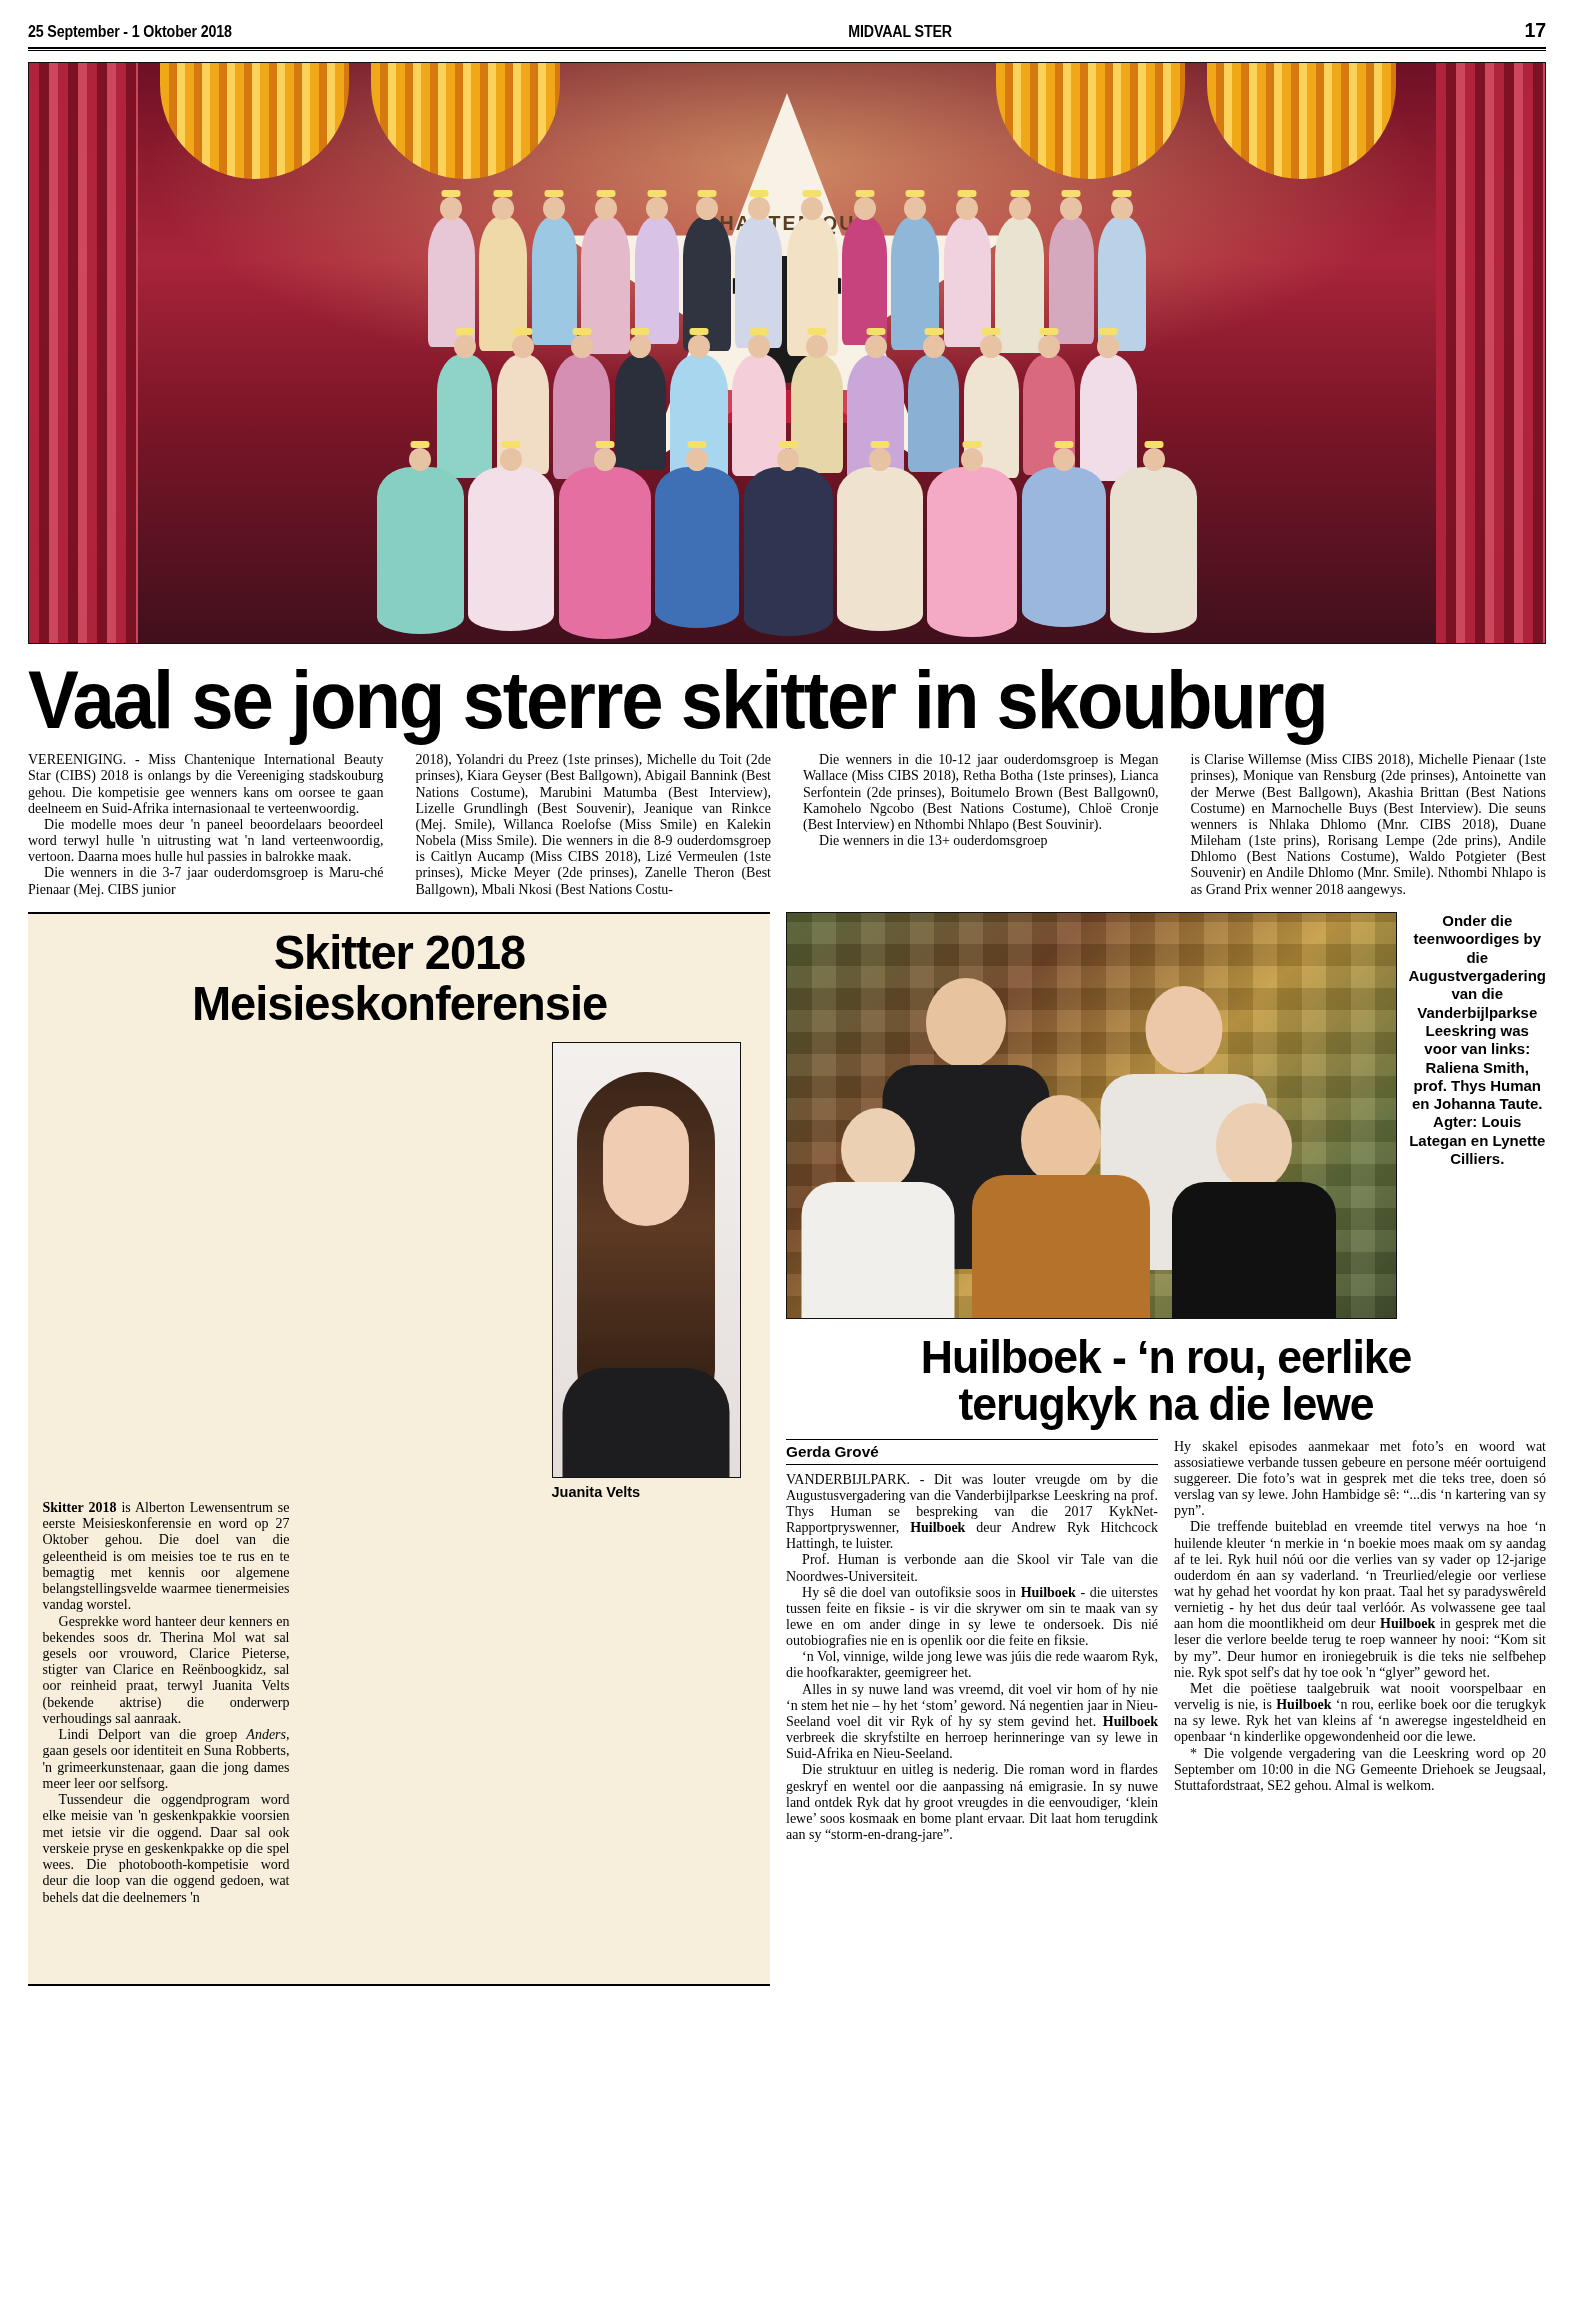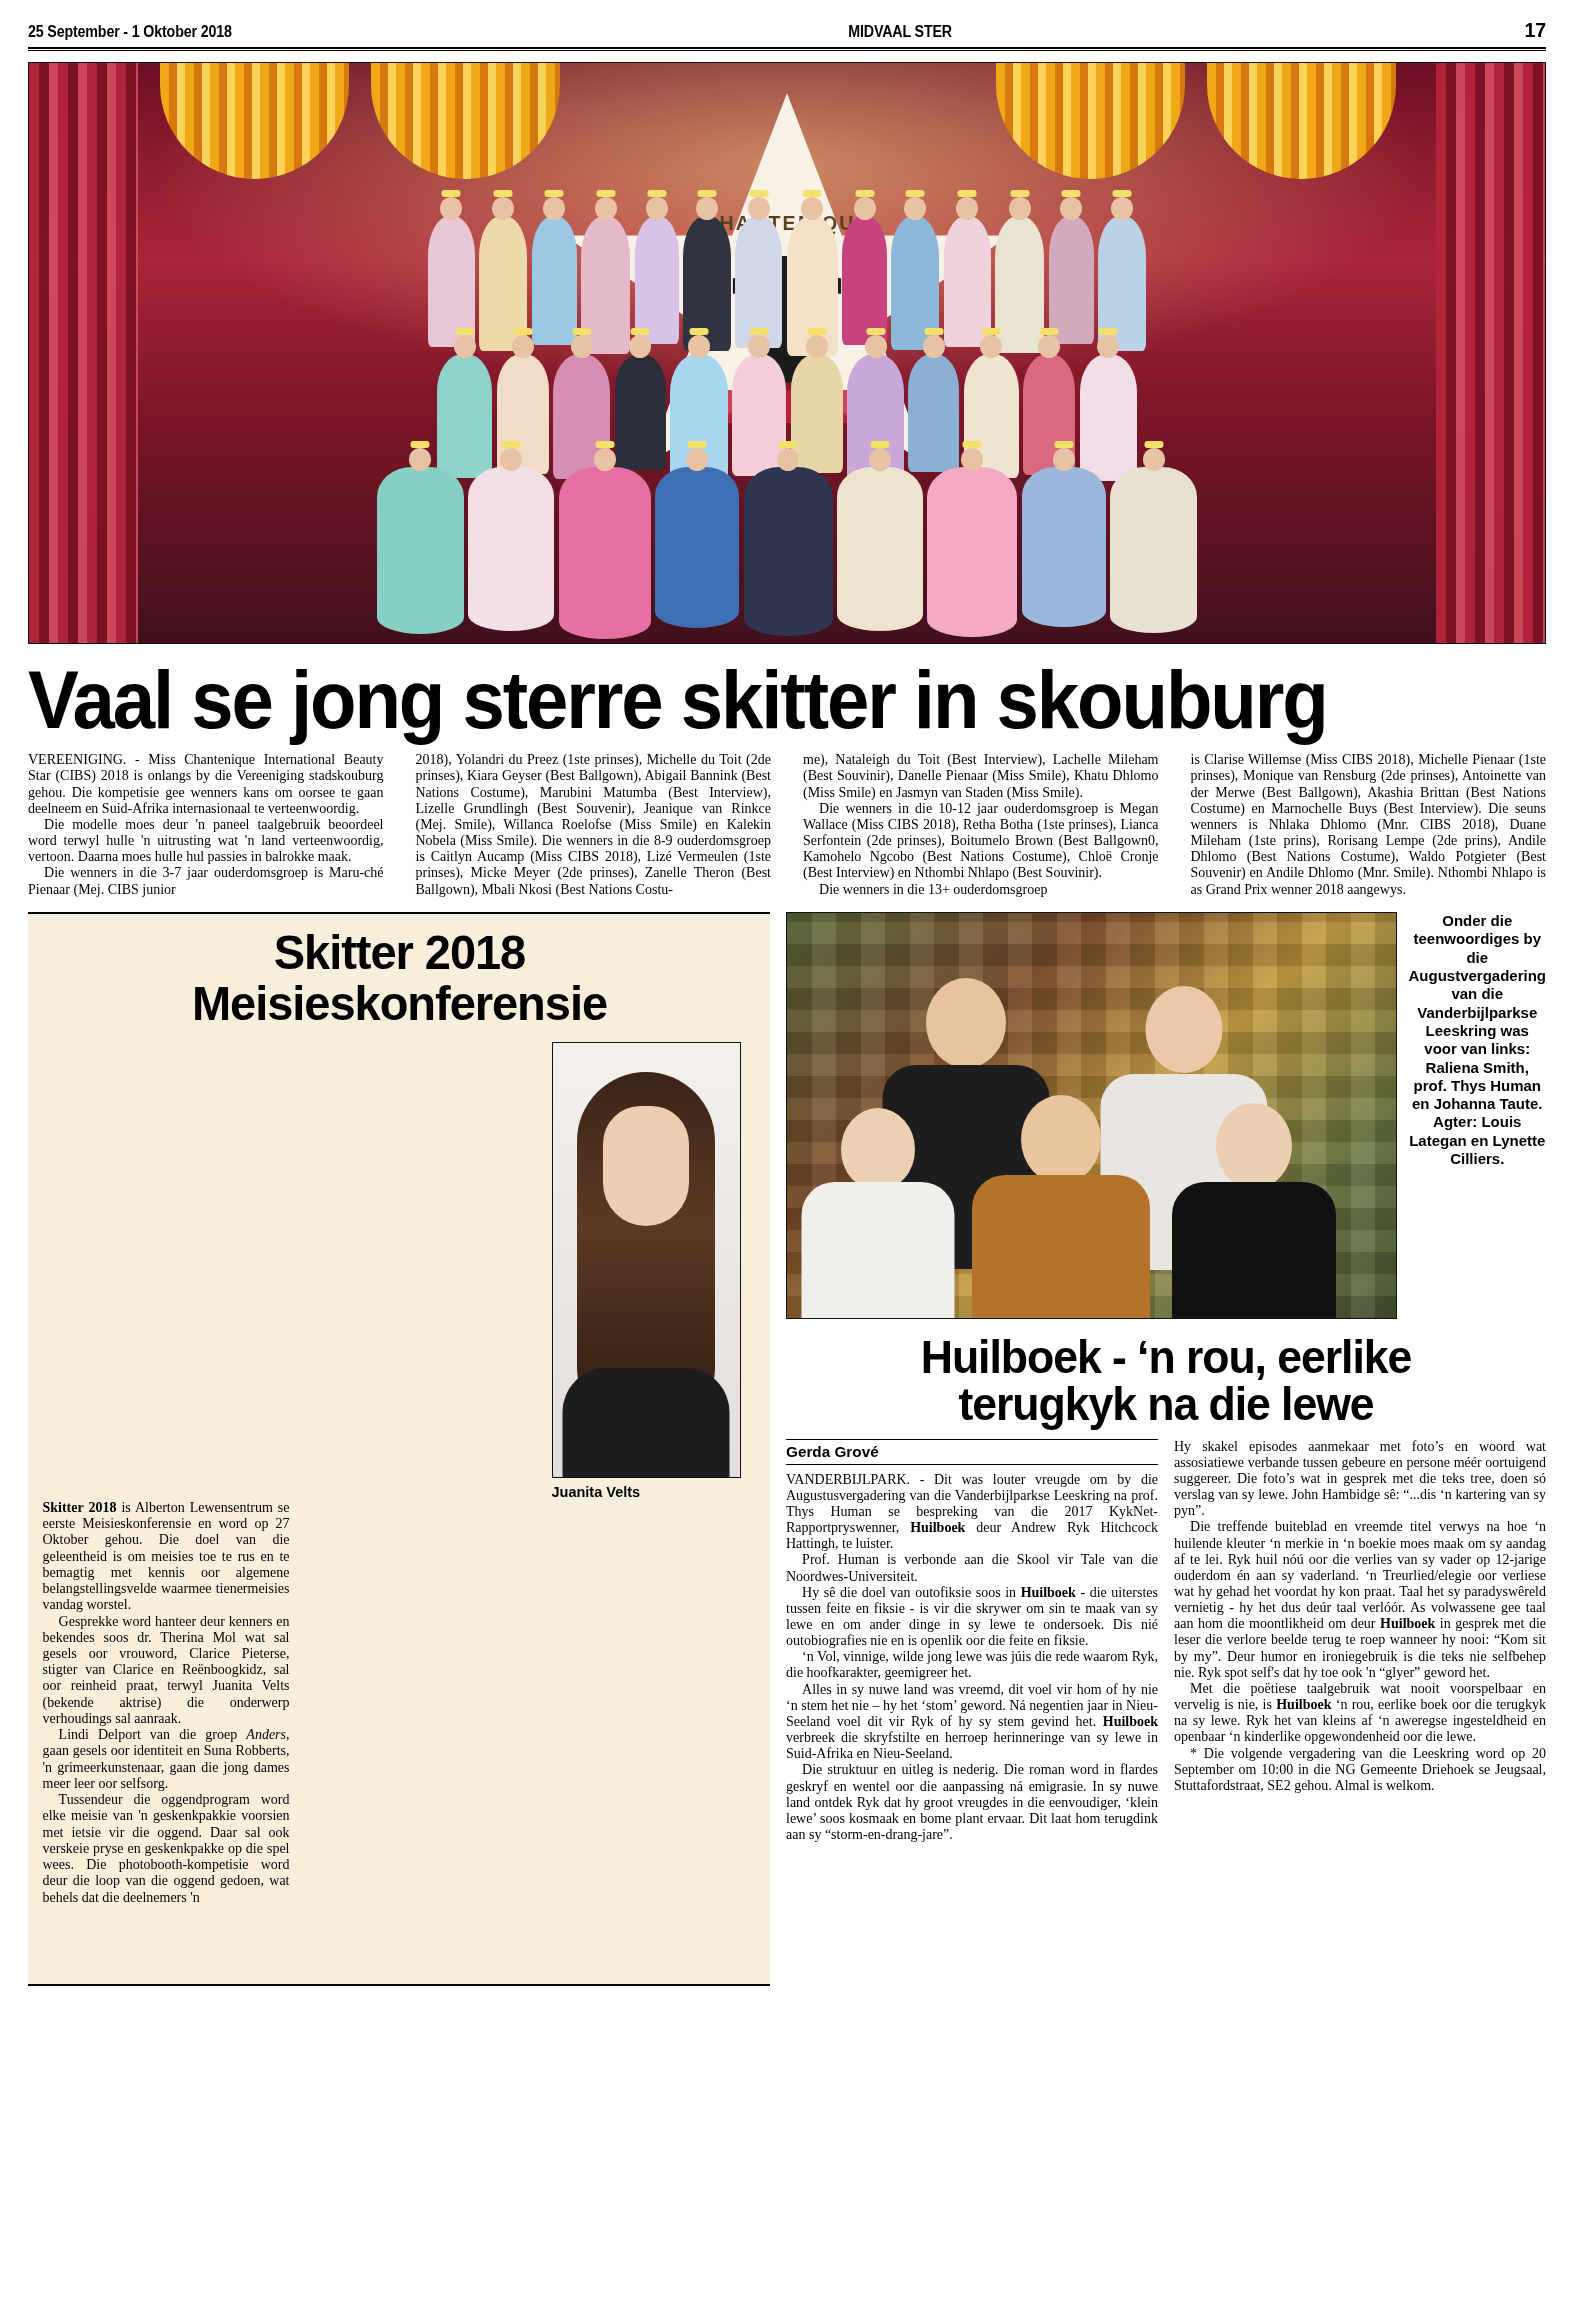--- a/index.html
+++ b/index.html
@@ -277,32 +277,31 @@
       <div class="p" style="width:87px;height:166px;background:#e8e0d0;border-radius:40% 40% 50% 50%/18% 18% 10% 10%;"></div>
     </div>
   </div>
 
   <div class="headline-main">Vaal se jong sterre skitter in skouburg</div>
 
   <div class="cols4">
     <div class="col">
       <div class="body-text">
         <p class="lead">VEREENIGING. - Miss Chantenique International Beauty Star (CIBS) 2018 is onlangs by die Vereeniging stadskouburg gehou. Die kompetisie gee wenners kans om oorsee te gaan deelneem en Suid-Afrika internasionaal te verteenwoordig.</p>
-        <p>Die modelle moes deur 'n paneel taalgebruik beoordeel word terwyl hulle 'n uitrusting wat 'n land verteenwoordig, vertoon. Daarna moes hulle hul passies in balrokke maak.</p>
+        <p>Die modelle moes deur 'n paneel beoordelaars beoordeel word terwyl hulle 'n uitrusting wat 'n land verteenwoordig, vertoon. Daarna moes hulle hul passies in balrokke maak.</p>
         <p>Die wenners in die 3-7 jaar ouderdomsgroep is Maru-ché Pienaar (Mej. CIBS junior</p>
       </div>
     </div>
     <div class="col">
       <div class="body-text">
         <p class="lead">2018), Yolandri du Preez (1ste prinses), Michelle du Toit (2de prinses), Kiara Geyser (Best Ballgown), Abigail Bannink (Best Nations Costume), Marubini Matumba (Best Interview), Lizelle Grundlingh (Best Souvenir), Jeanique van Rinkce (Mej. Smile), Willanca Roelofse (Miss Smile) en Kalekin Nobela (Miss Smile). Die wenners in die 8-9 ouderdomsgroep is Caitlyn Aucamp (Miss CIBS 2018), Lizé Vermeulen (1ste prinses), Micke Meyer (2de prinses), Zanelle Theron (Best Ballgown), Mbali Nkosi (Best Nations Costu-</p>
       </div>
     </div>
     <div class="col">
       <div class="body-text">
-        <p class="lead">me), Nataleigh du Toit (Best Interview), Lachelle Mileham (Best Souvinir), Danelle Pienaar (Miss Smile), Khatu Dhlomo (Miss Smile) en Jasmyn van Staden (Miss Smile).</p>
         <p>Die wenners in die 10-12 jaar ouderdomsgroep is Megan Wallace (Miss CIBS 2018), Retha Botha (1ste prinses), Lianca Serfontein (2de prinses), Boitumelo Brown (Best Ballgown0, Kamohelo Ngcobo (Best Nations Costume), Chloë Cronje (Best Interview) en Nthombi Nhlapo (Best Souvinir).</p>
         <p>Die wenners in die 13+ ouderdomsgroep</p>
       </div>
     </div>
     <div class="col">
       <div class="body-text">
         <p class="lead">is Clarise Willemse (Miss CIBS 2018), Michelle Pienaar (1ste prinses), Monique van Rensburg (2de prinses), Antoinette van der Merwe (Best Ballgown), Akashia Brittan (Best Nations Costume) en Marnochelle Buys (Best Interview). Die seuns wenners is Nhlaka Dhlomo (Mnr. CIBS 2018), Duane Mileham (1ste prins), Rorisang Lempe (2de prins), Andile Dhlomo (Best Nations Costume), Waldo Potgieter (Best Souvenir) en Andile Dhlomo (Mnr. Smile). Nthombi Nhlapo is as Grand Prix wenner 2018 aangewys.</p>
       </div>
     </div>
   </div>

